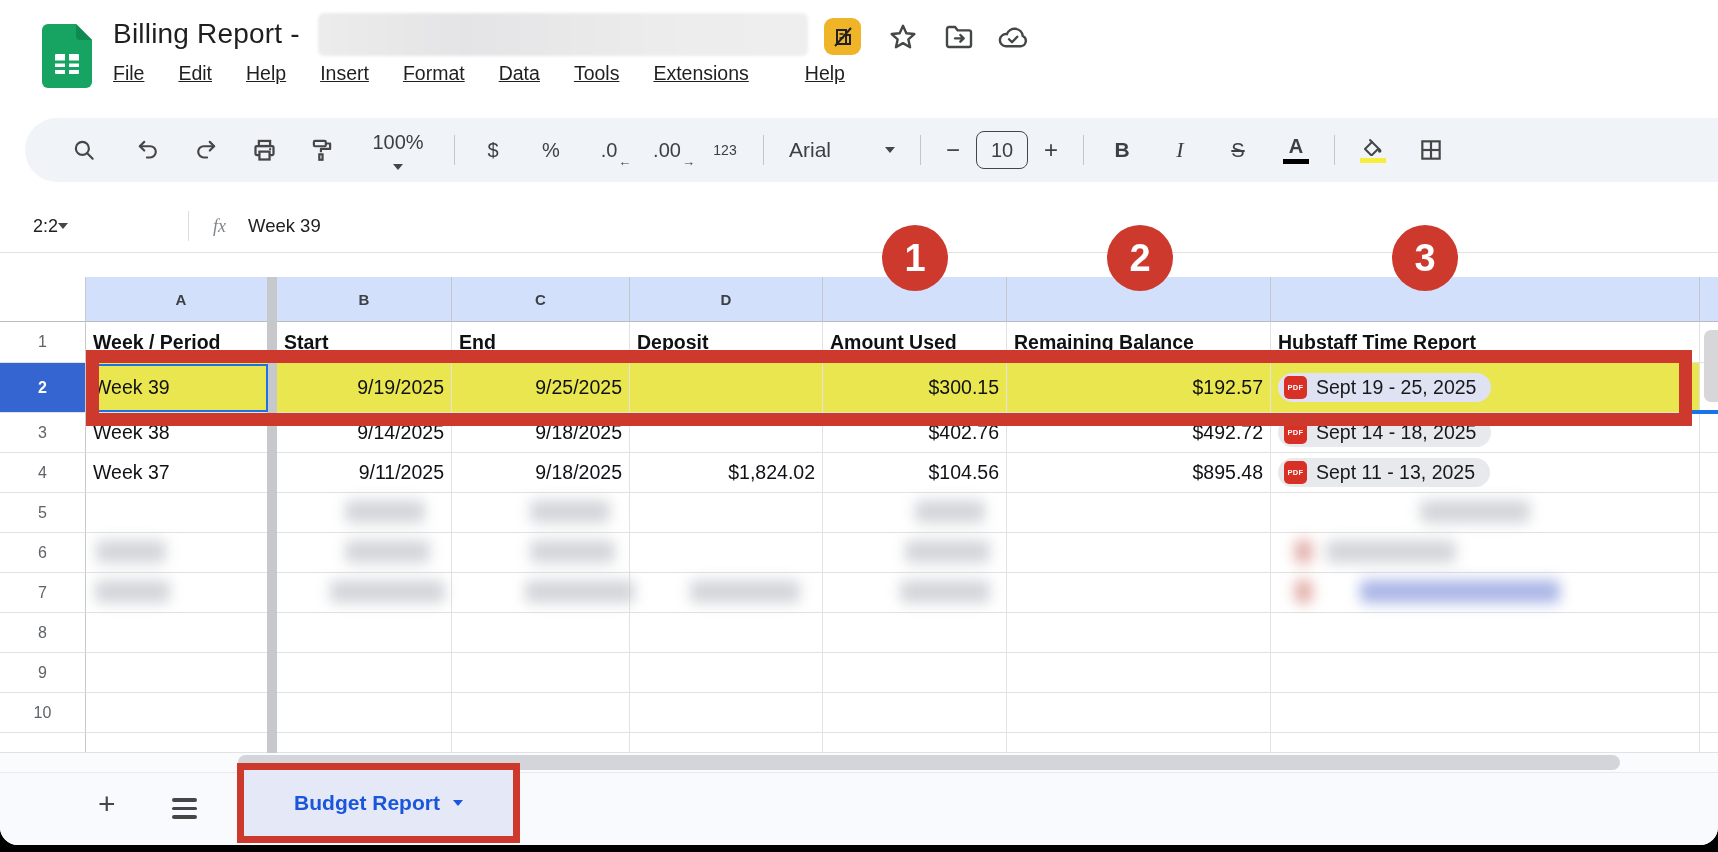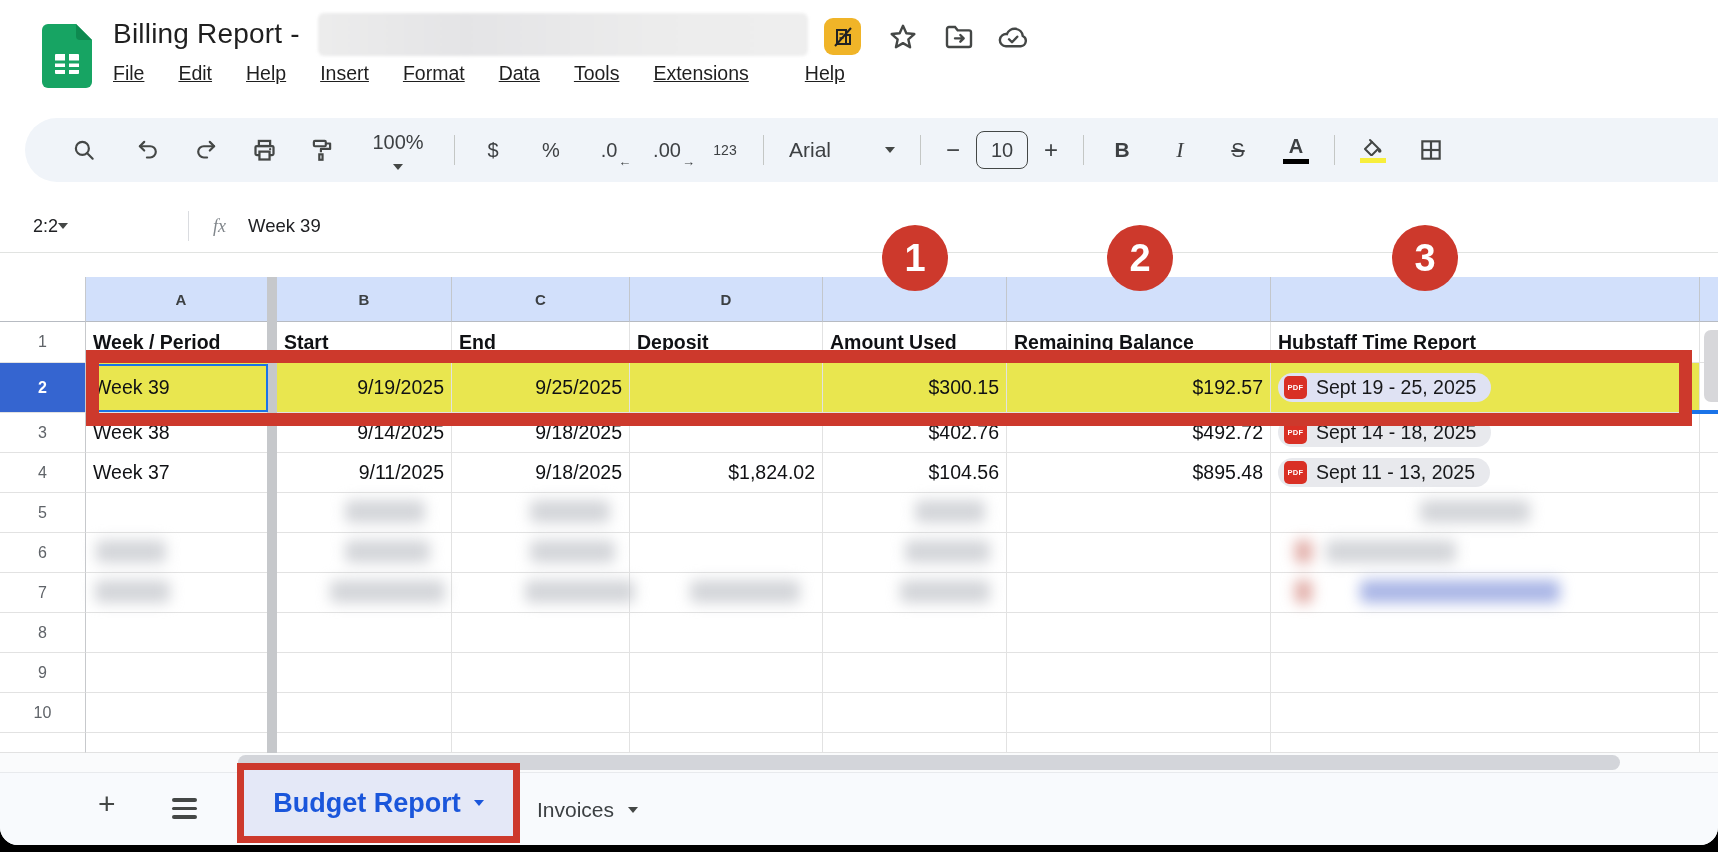--- a/index.html
+++ b/index.html
@@ -94,21 +94,21 @@
 
   
   .hscrollstrip { position:absolute; left:0; right:0; top:753px; height:19px; background:#fafbfc; }
   .hthumb { position:absolute; left:238px; top:2px; width:1382px; height:15px; background:#d3d5da; border-radius:8px; }
   .tabbar { position:absolute; left:0; right:0; top:772px; height:73px; background:#f8fafd; border-top:1px solid #e8eaed;
             display:flex; align-items:center; }
   .addbtn { position:absolute; left:98px; font-size:30px; color:#444746; top:14px; }
   .allsheets { position:absolute; left:172px; top:25px; display:flex; flex-direction:column; gap:5px; }
   .allsheets div { width:25px; height:3.5px; background:#444746; border-radius:2px; }
   .activetab { flex:1; background:var(--active-tab-bg,#e4e8f7); display:flex; align-items:center; justify-content:center; gap:13px; }
-  .activetab .lbl { color:var(--active-tab-text,#1a56db); font-weight:bold; font-size:27px; }
+  .activetab .lbl { color:var(--active-tab-text,#1a56db); font-weight:bold; font-size:21px; }
   .activetab .caret { border-top-color:var(--active-tab-text,#1a56db); }
   .tab2 { position:absolute; left:537px; top:0; height:73px; display:flex; align-items:center; gap:14px;
           font-size:21px; color:#3c4043; }
 
   svg { display:block; }
 </style>
 </head>
 <body>
 
 <div class="stage">
@@ -405,24 +405,20 @@
     <div class="hthumb"></div>
   </div>
 
   <div class="tabbar">
     <div class="addbtn">+</div>
     <div class="allsheets">
           <div></div>
           <div></div>
           <div></div>
         </div>
-    <div class="tab2">
-      <span>Invoices</span>
-          <span class="caret"></span>
-    </div>
   </div>
   <div class="tab-annot">
     <div class="activetab">
       <span class="lbl">Budget Report</span>
           <span class="caret"></span>
     </div>
   </div>
 
 </div>
 </div>

